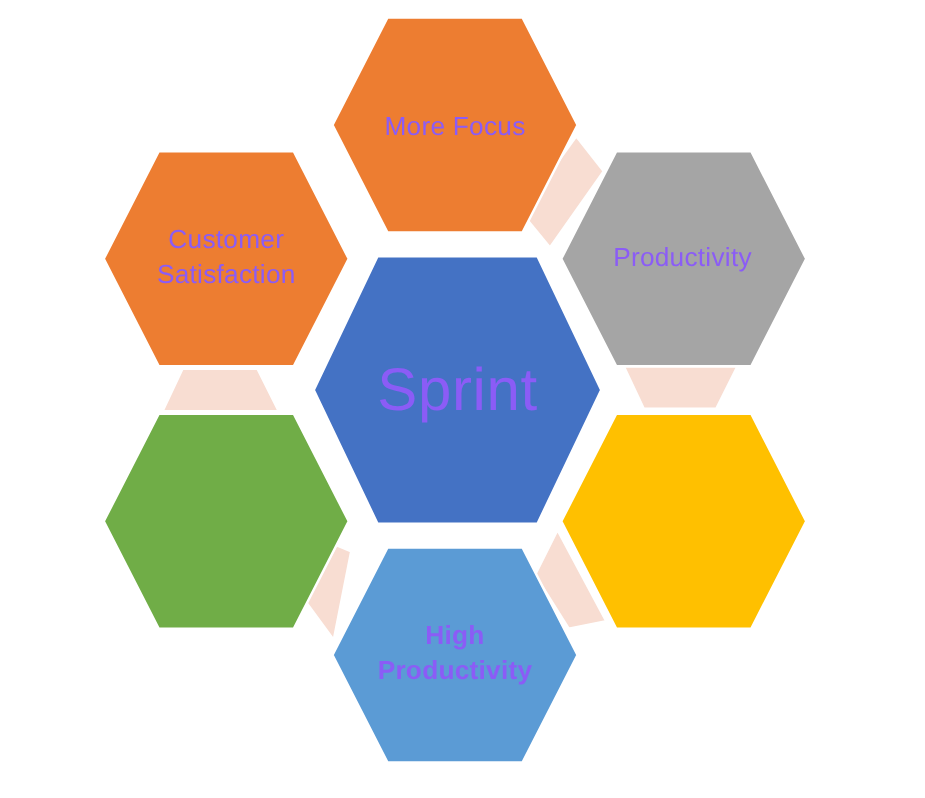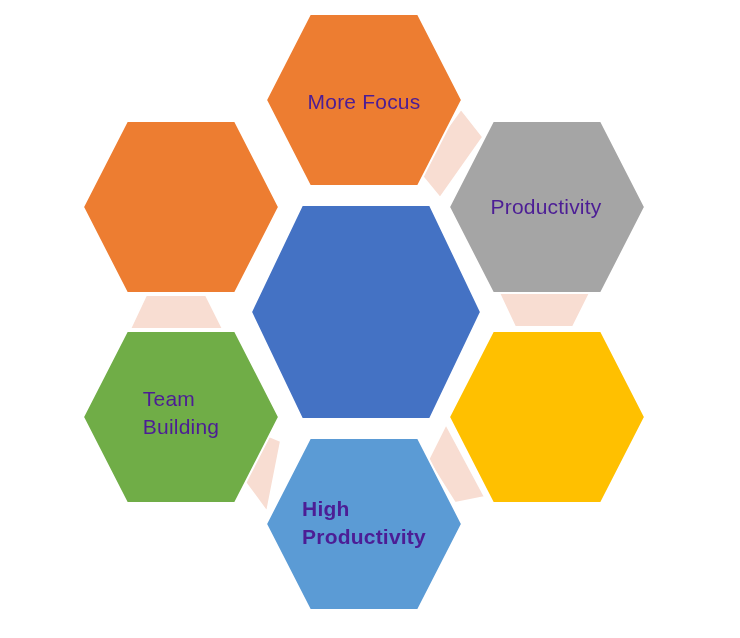--- a/index.html
+++ b/index.html
@@ -17,22 +17,22 @@
   }
   .stage svg {
     position: absolute;
     left: 0;
     top: 0;
     display: block;
   }
   .hex-label {
     position: absolute;
     transform: translate(-50%, -50%);
-    color: #4c1d95;
-    text-align: left;
+    color: #8b5cf6;
+    text-align: center;
     white-space: pre-line;
     line-height: 1.32;
     font-size: 21px;
     letter-spacing: 0.2px;
     pointer-events: none;
   }
   .hex-label.center {
     font-size: 48px;
     line-height: 1.1;
     letter-spacing: 0.5px;
@@ -54,26 +54,27 @@
     <polygon stroke="#ffffff" stroke-width="2" points="266,100 310,14 418,14 462,100 418,186 310,186" fill="#ED7D31"></polygon>
     <polygon stroke="#ffffff" stroke-width="2" points="449,207 493,121 601,121 645,207 601,293 493,293" fill="#A5A5A5"></polygon>
     <polygon stroke="#ffffff" stroke-width="2" points="449,417 493,331 601,331 645,417 601,503 493,503" fill="#FFC000"></polygon>
     <polygon stroke="#ffffff" stroke-width="2" points="266,524 310,438 418,438 462,524 418,610 310,610" fill="#5B9BD5"></polygon>
     <polygon stroke="#ffffff" stroke-width="2" points="83,417 127,331 235,331 279,417 235,503 127,503" fill="#70AD47"></polygon>
     <polygon stroke="#ffffff" stroke-width="2" points="83,207 127,121 235,121 279,207 235,293 127,293" fill="#ED7D31"></polygon>
 
     <polygon stroke="#ffffff" stroke-width="2" points="251,312 302,205 430,205 481,312 430,419 302,419" fill="#4472C4"></polygon>
   </svg>
 
+  <div class="hex-label center" style="left:366px; top:313px;">Sprint</div>
 
   <div class="hex-label" style="left:364px; top:102px;">More Focus</div>
 
   <div class="hex-label" style="left:546px; top:207px;">Productivity</div>
 
 
   <div class="hex-label" style="left:364px; top:523px;font-weight:bold;">High
 Productivity</div>
 
-  <div class="hex-label" style="left:181px; top:413px;">Team
-Building</div>
 
+  <div class="hex-label" style="left:181px; top:206px;">Customer
+Satisfaction</div>
 
 </div>
 
 </body></html>

